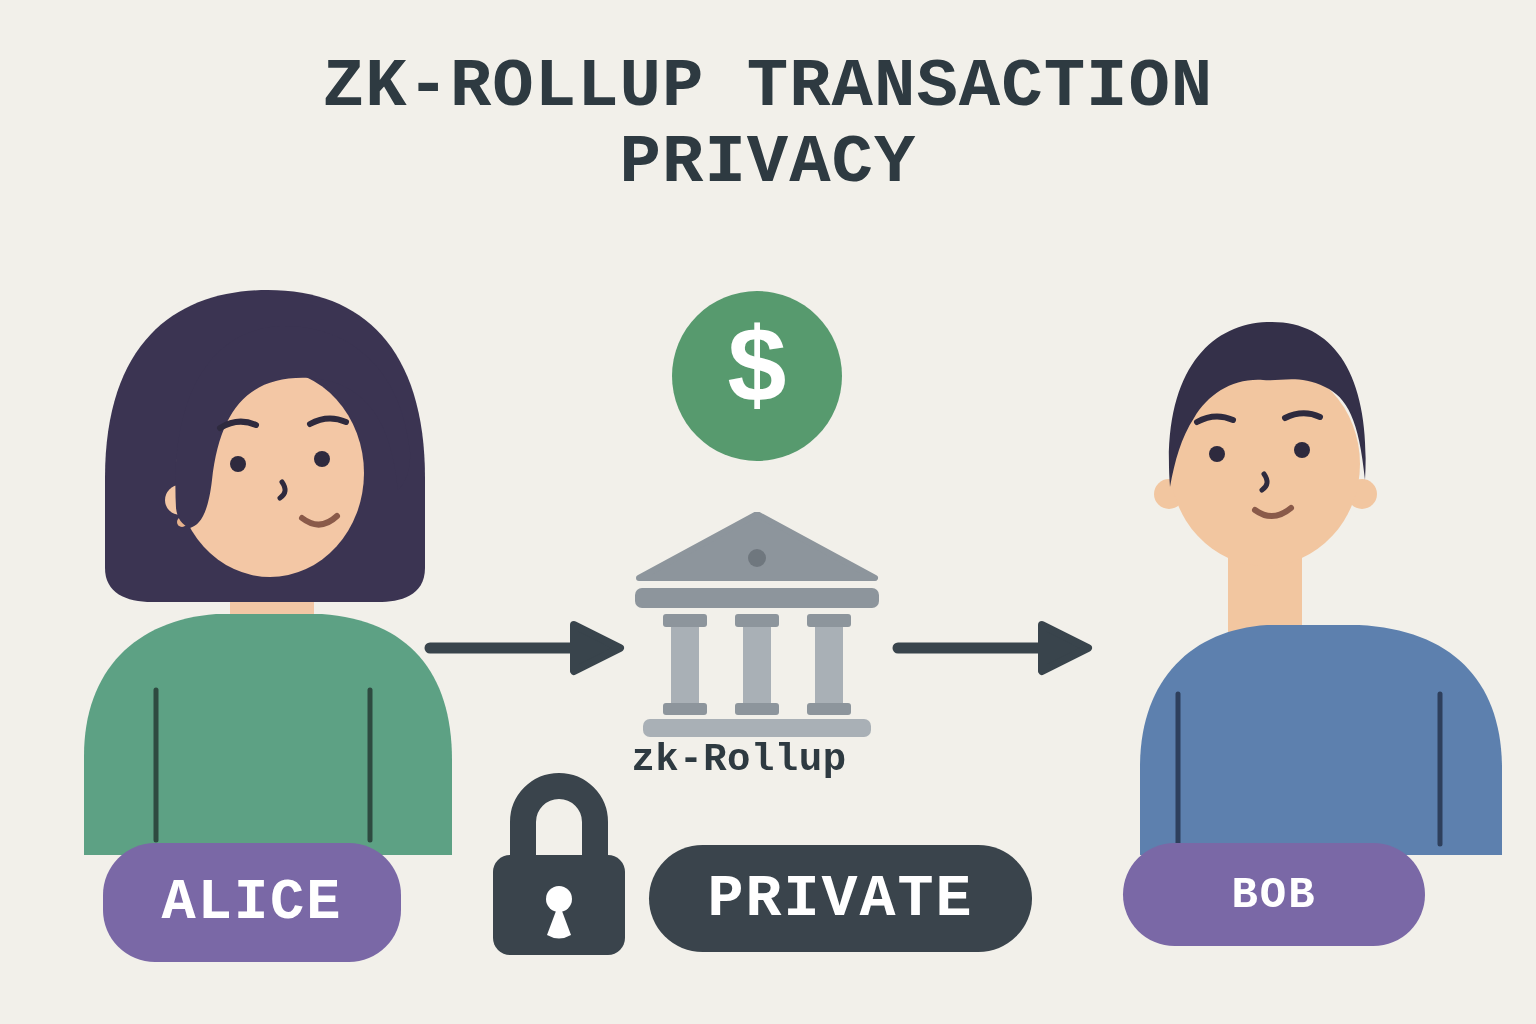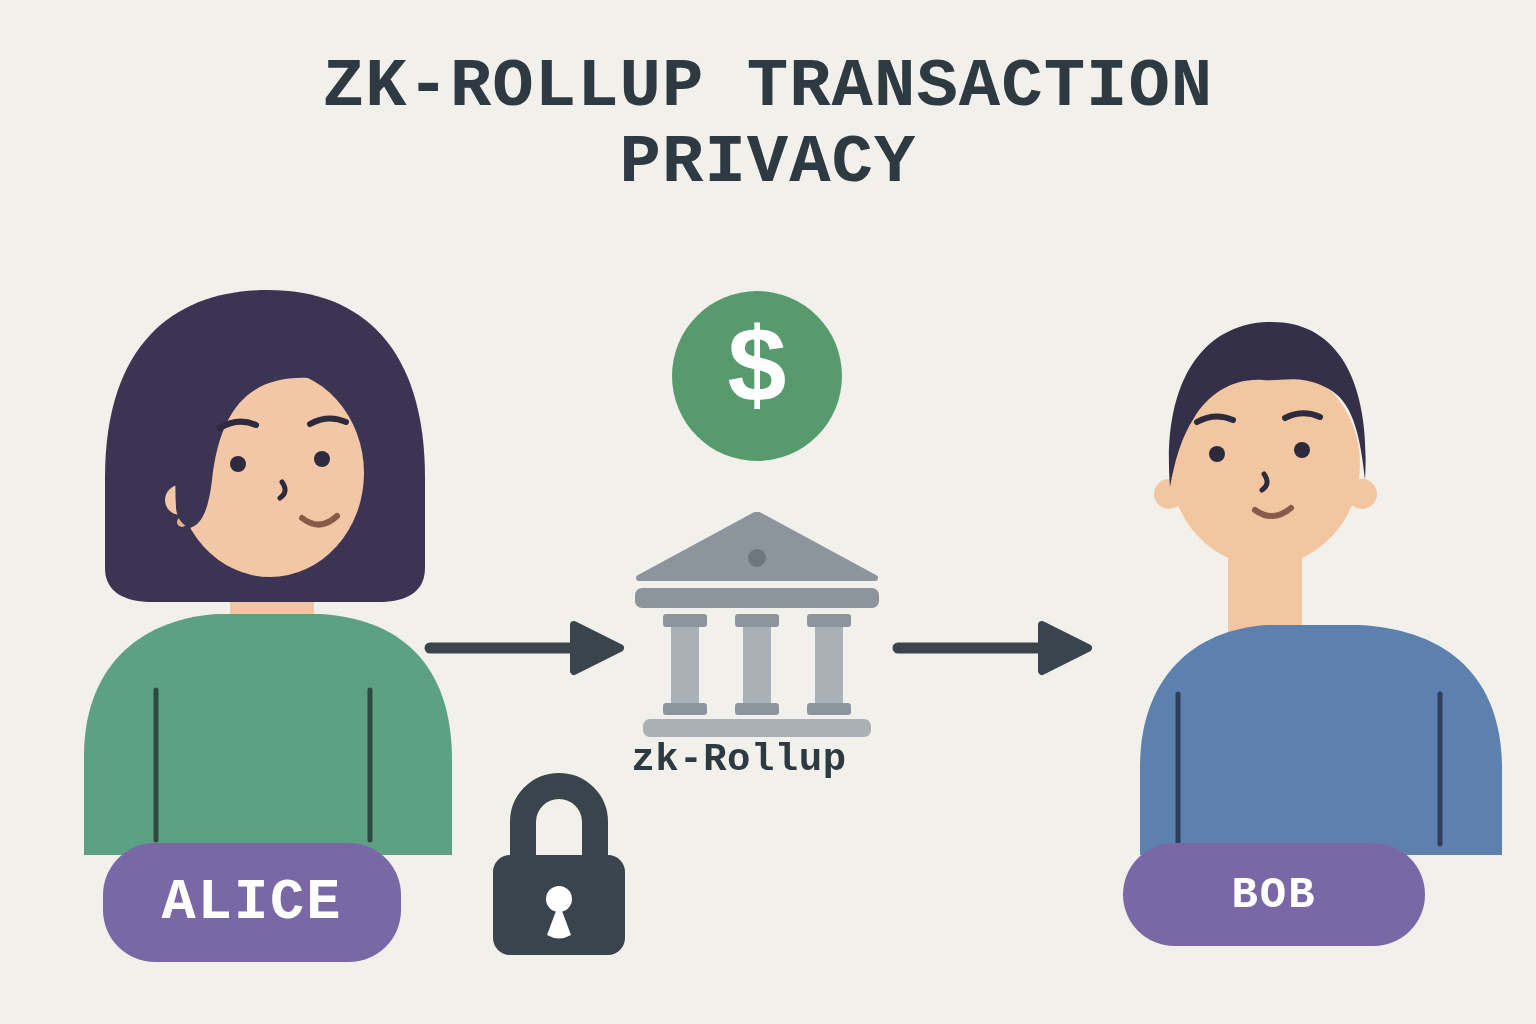--- a/index.html
+++ b/index.html
@@ -149,15 +149,16 @@
   <svg class="lock" width="155" height="200" viewBox="0 0 155 200">
     <path class="s-lock" d="M40,102 L40,57 A36,36 0 0 1 112,57 L112,102" stroke-width="26" fill="none"></path>
     <rect class="f-lock" x="10" y="90" width="132" height="100" rx="17"></rect>
     <g>
       <circle cx="76" cy="134" r="13" fill="#ffffff"></circle>
       <path d="M76,138 L64,170 Q76,177 88,170 Z" fill="#ffffff"></path>
     </g>
   </svg>
 
   <div class="badge badge-alice">ALICE</div>
+  <div class="badge badge-private">PRIVATE</div>
   <div class="badge badge-bob">BOB</div>
 
 </div>
 
 </body></html>

